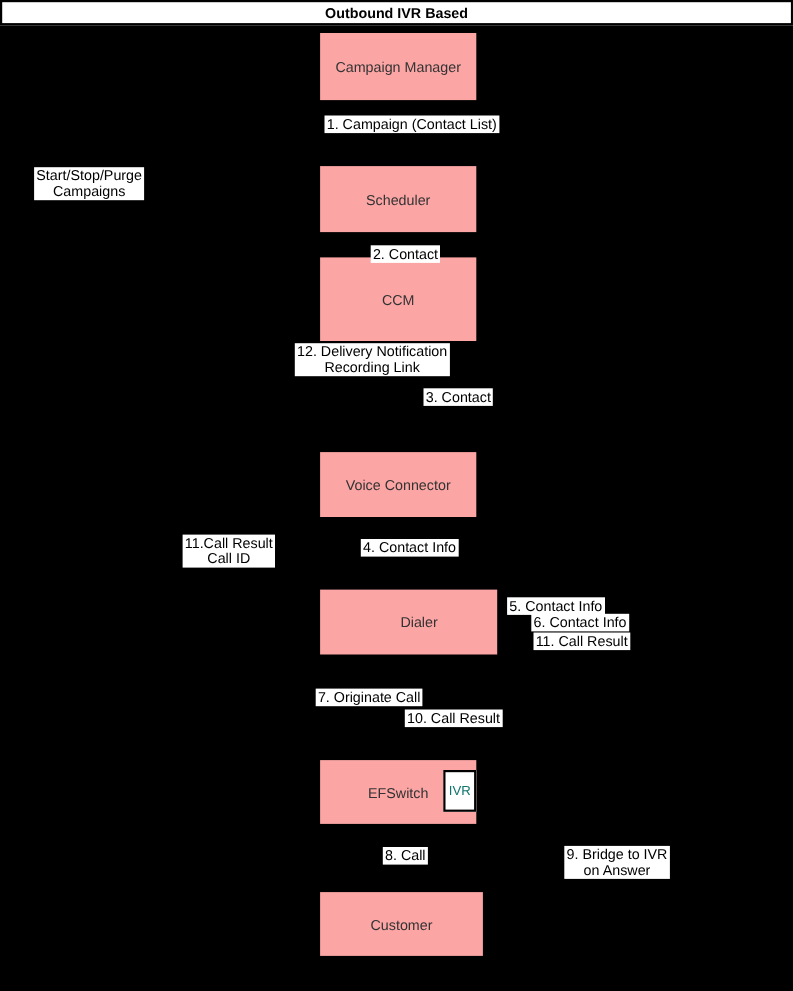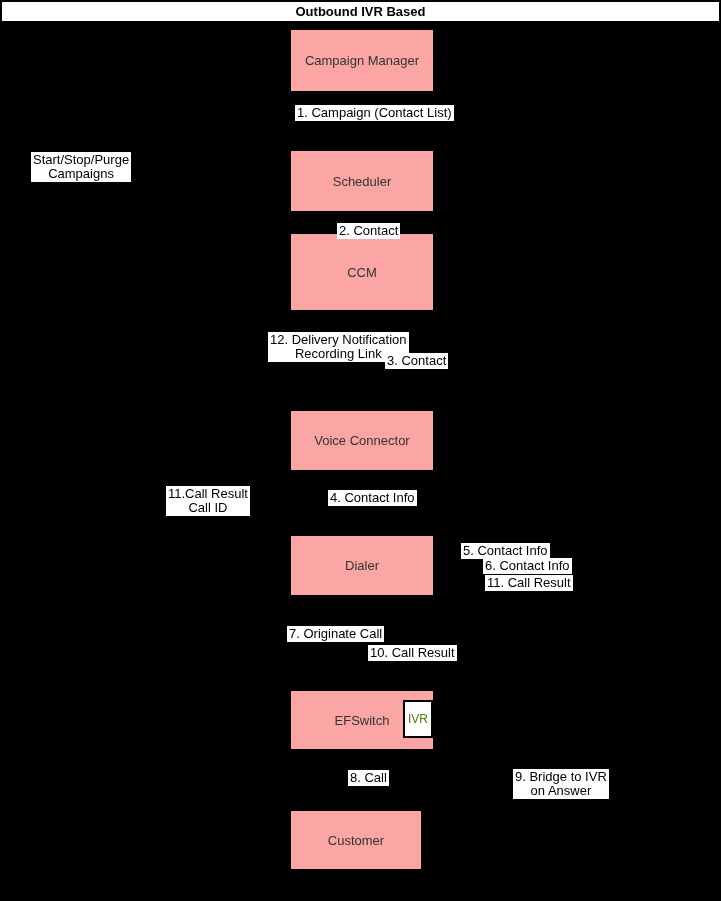--- a/index.html
+++ b/index.html
@@ -16,21 +16,21 @@
     background:#ffffff; border:2px solid #000000; box-sizing:border-box;
     display:flex; align-items:center; justify-content:center;
     font-size:13px; font-weight:bold; color:#000000;text-align:center;
   }
   .node {
     position:absolute; background:#fca5a5; color:#333333;
     display:flex; align-items:center; justify-content:center;
     font-size:13px; text-align:center;
   }
   .subnode {
-    position:absolute; background:#ffffff; color:#4d7c0f;
+    position:absolute; background:#ffffff; color:#0f766e;
     border:2px solid #000000; box-sizing:border-box;
     display:flex; align-items:center; justify-content:center;
     font-size:12px;
   }
   .flow-label {
     position:absolute; background:#ffffff; color:#000000;
     font-size:13px; line-height:14px; padding:1px 2px;
     text-align:center; white-space:nowrap;
   }
   .flow-label span { display:block; }
@@ -56,43 +56,43 @@
       </div>
       <div class="node" style="left: 291px; top: 151px; width: 142px; height: 60px;">
         <span>Scheduler</span>
       </div>
       <div class="node" style="left: 291px; top: 234px; width: 142px; height: 76px;">
         <span>CCM</span>
       </div>
       <div class="node" style="left: 291px; top: 411px; width: 142px; height: 59px;">
         <span>Voice Connector</span>
       </div>
-      <div class="node" style="left: 291px; top: 536px; width: 142px; height: 59px;">
+      <div class="node" style="left: 291px; top: 536px; width: 142px; height: 59px; padding-left: 19px;">
         <span>Dialer</span>
       </div>
       <div class="node" style="left: 291px; top: 691px; width: 142px; height: 58px;">
         <span>EFSwitch</span>
       </div>
-      <div class="node" style="left: 291px; top: 811px; width: 130px; height: 58px;">
+      <div class="node" style="left: 291px; top: 811px; width: 148px; height: 58px;">
         <span>Customer</span>
       </div>
       <div class="subnode" style="left: 403px; top: 700px; width: 30px; height: 38px;">
         <span>IVR</span>
       </div>
       <div class="flow-label" style="left: 295px; top: 105px;">
         <span>1. Campaign (Contact List)</span>
       </div>
       <div class="flow-label" style="left: 31px; top: 152px;">
         <span>Start/Stop/Purge</span>
         <span>Campaigns</span>
       </div>
       <div class="flow-label" style="left: 337px; top: 223px;">
         <span>2. Contact</span>
       </div>
-      <div class="flow-label" style="left: 268px; top: 332px;">
+      <div class="flow-label" style="left: 268px; top: 312px;">
         <span>12. Delivery Notification</span>
         <span>Recording Link</span>
       </div>
       <div class="flow-label" style="left: 385px; top: 353px;">
         <span>3. Contact</span>
       </div>
       <div class="flow-label" style="left: 166px; top: 486px;">
         <span>11.Call Result</span>
         <span>Call ID</span>
       </div>

